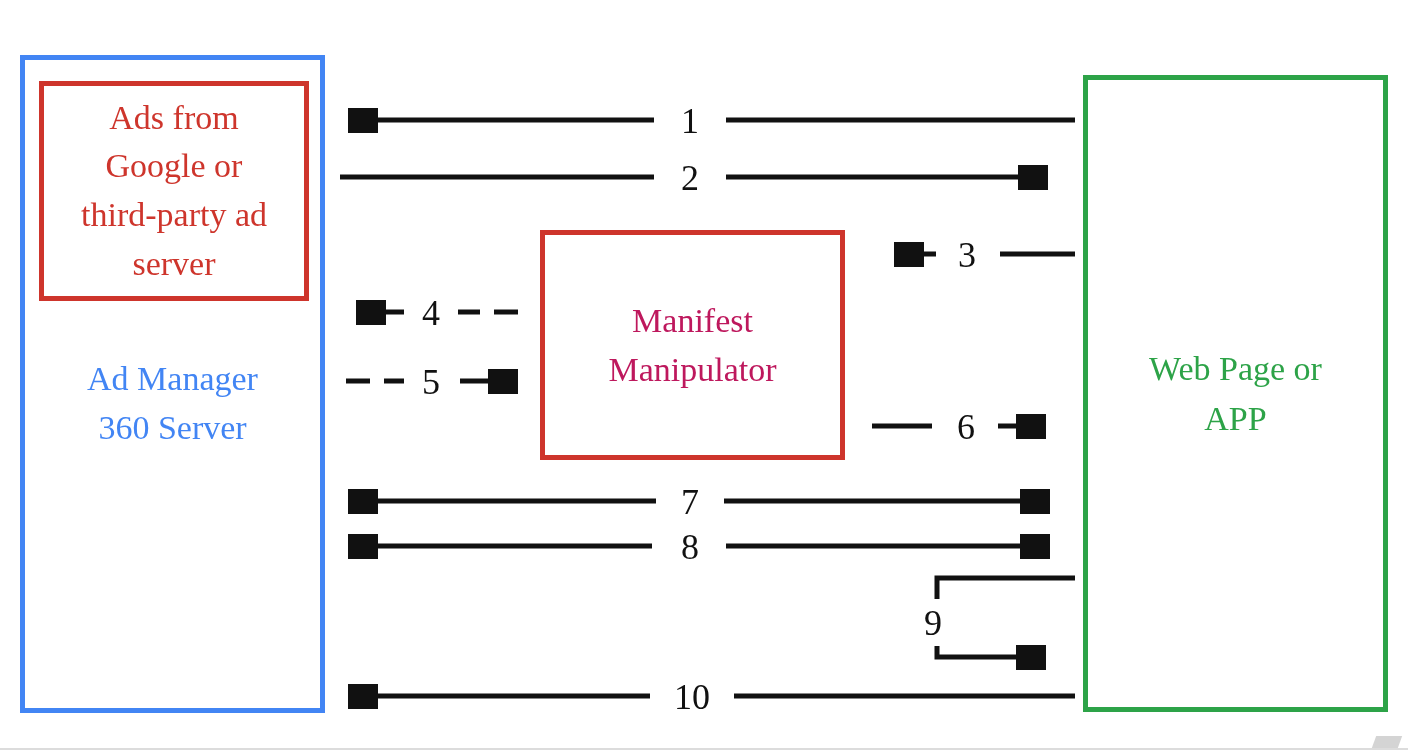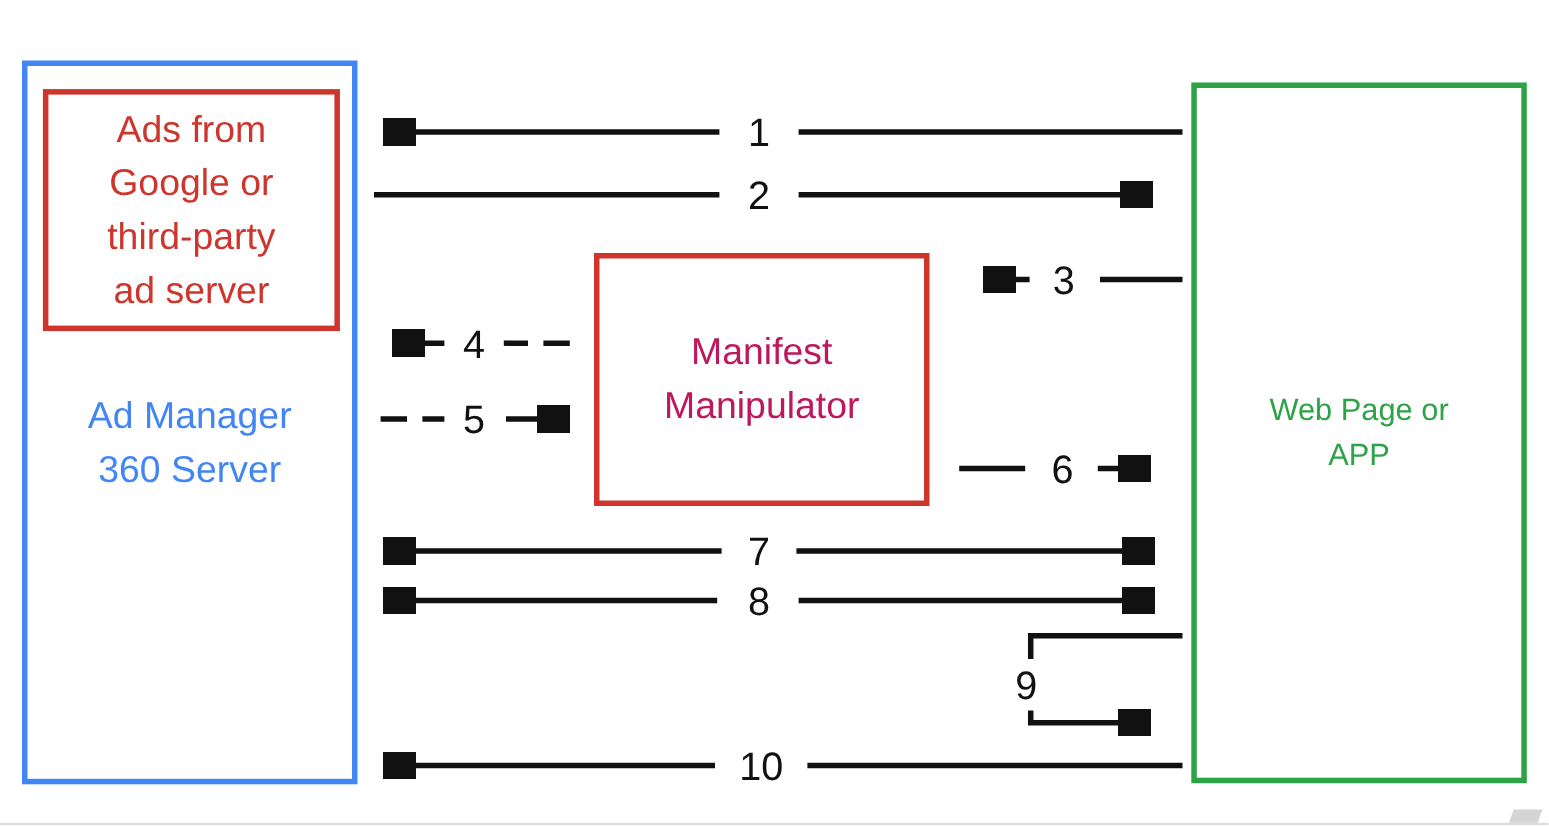--- a/index.html
+++ b/index.html
@@ -2,21 +2,21 @@
 <html><head>
 <meta charset="utf-8">
 <style>
   html, body { margin: 0; padding: 0; background: #ffffff; }
   #canvas {
     position: relative;
     width: 1408px;
     height: 752px;
     background: #ffffff;
     overflow: hidden;
-    font-family: Liberation Sans, sans-serif;
+    font-family: Liberation Serif, serif;
   }
 
   .box { position: absolute; box-sizing: border-box; background: #ffffff; }
 
   
   #ad-manager-box {
     left: 20px; top: 55px; width: 305px; height: 658px;
     border: 5px solid #4285F4;
   }
   
@@ -55,21 +55,21 @@
   }
 
   
   #web-page-box {
     left: 1083px; top: 75px; width: 305px; height: 637px;
     border: 5px solid #2DA348;
     display: flex; align-items: center; justify-content: center;
   }
   #web-page-label {
     max-width: 180px; text-align: center;
-    font-size: 28px; line-height: 1.45;
+    font-size: 34px; line-height: 1.45;
     color: #2DA348;
   }
 
   
   #arrows-layer {
     position: absolute; left: 0; top: 0;
     width: 1408px; height: 752px;
     pointer-events: none;
   }
   #arrows-layer path, #arrows-layer polyline {

